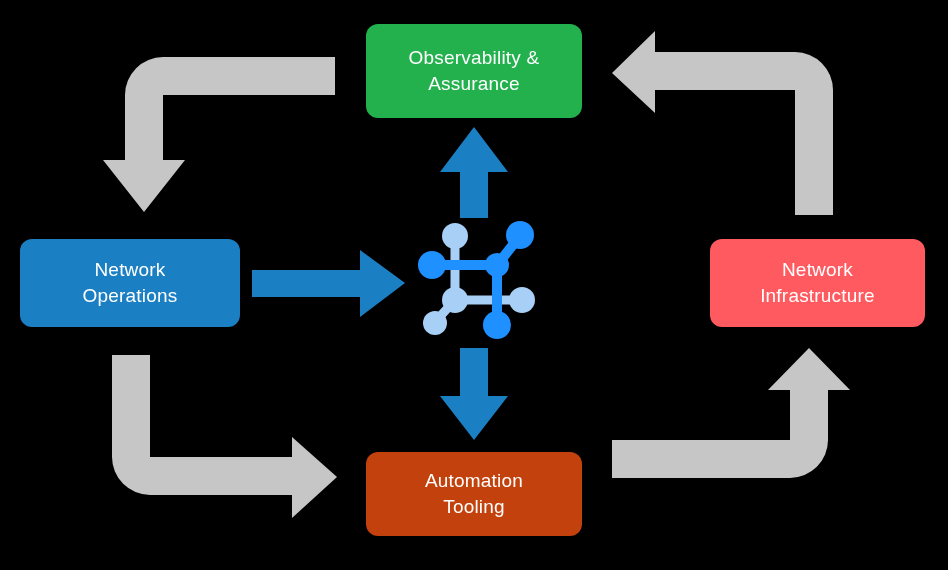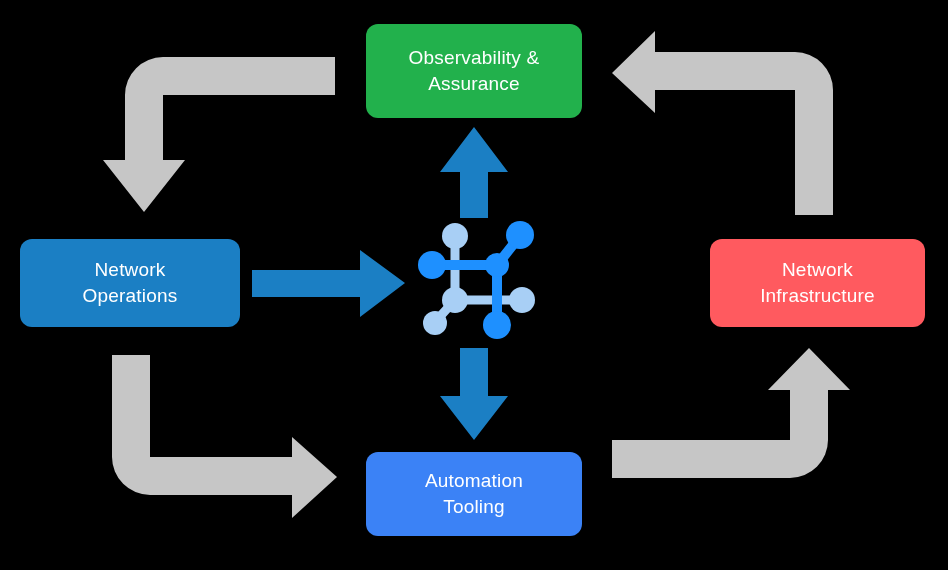--- a/index.html
+++ b/index.html
@@ -62,21 +62,21 @@
     top: 239px;
     width: 215px;
     height: 88px;
     background: #FF5A5F;
   }
   #box-automation-tooling {
     left: 366px;
     top: 452px;
     width: 216px;
     height: 84px;
-    background: #3b82f6;
+    background: #c2410c;
   }
   .box-label {
     display: block;
     white-space: pre-line;
   }
   #network-icon-wrap {
     position: absolute;
     left: 415px;
     top: 215px;
     width: 125px;

